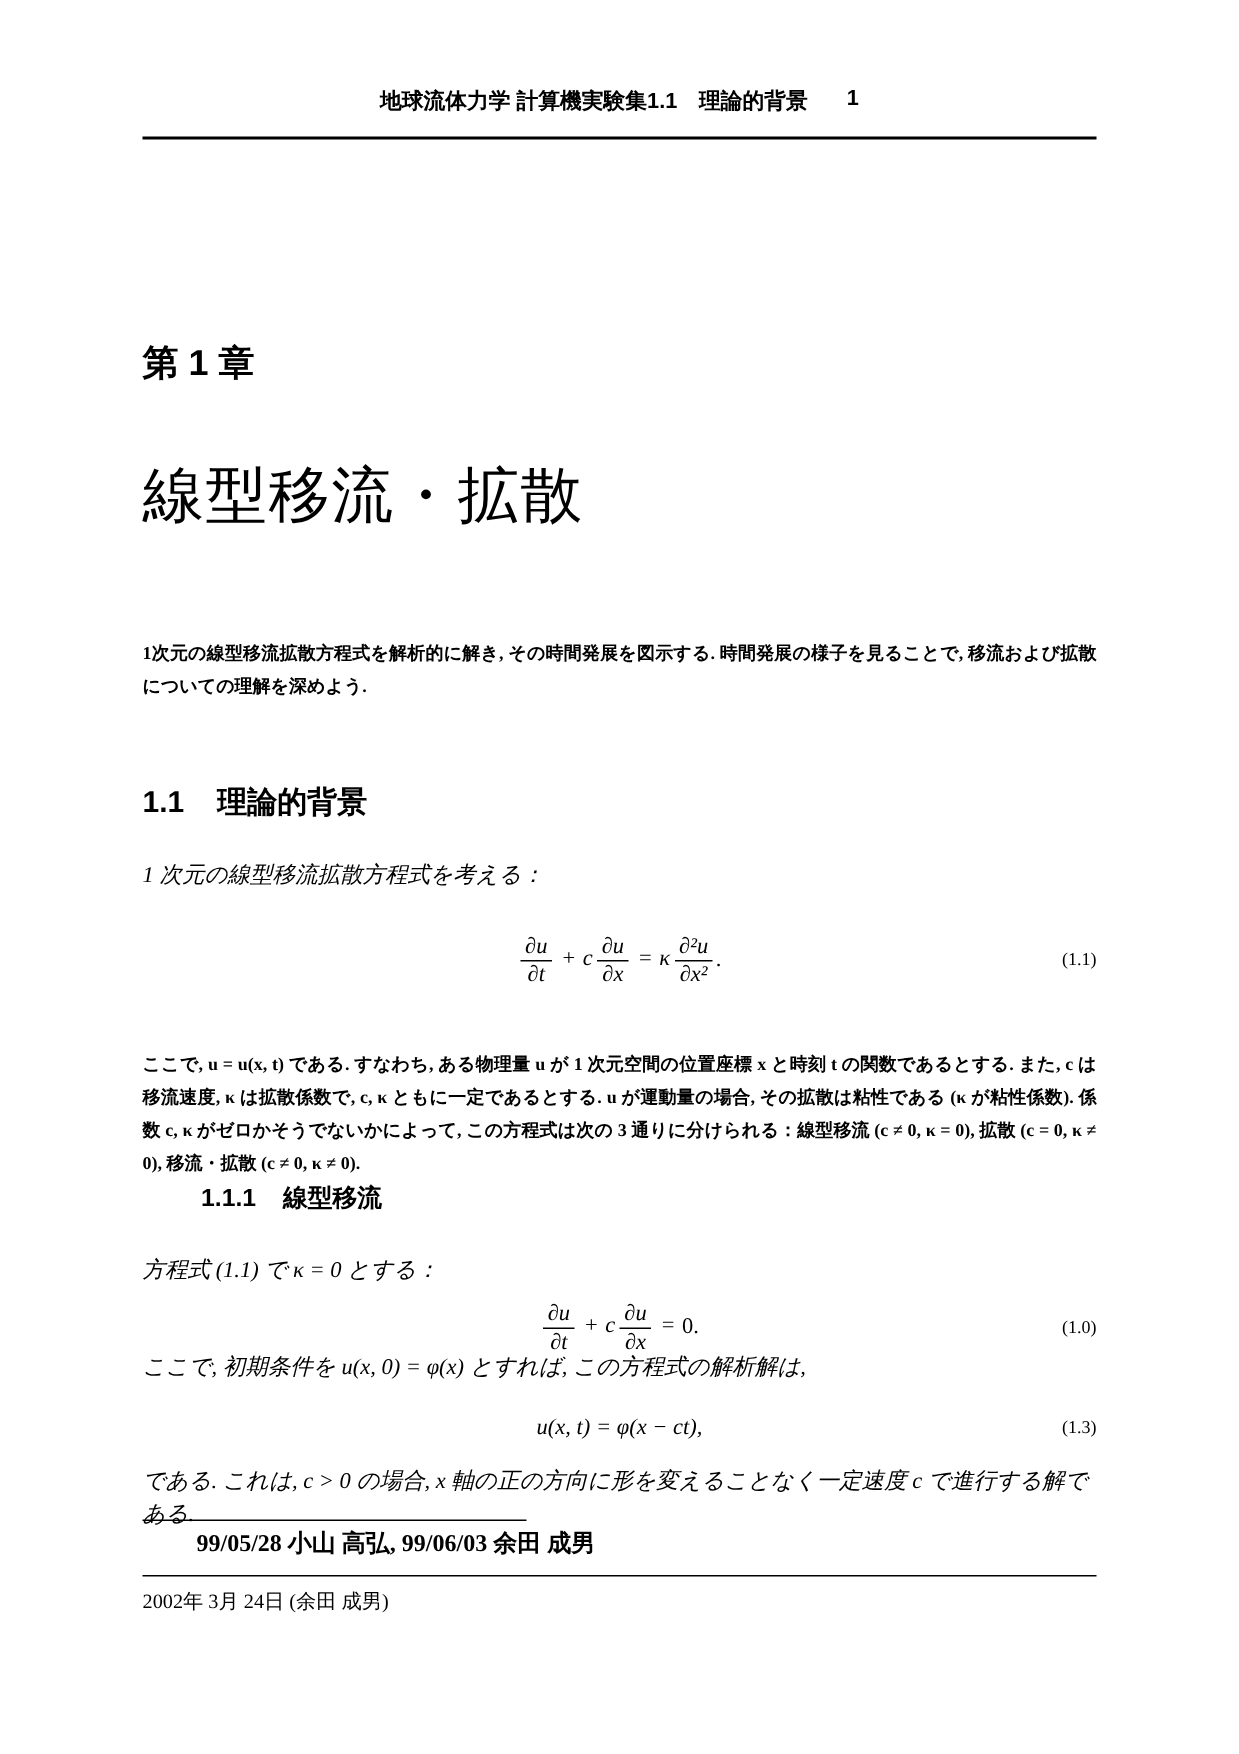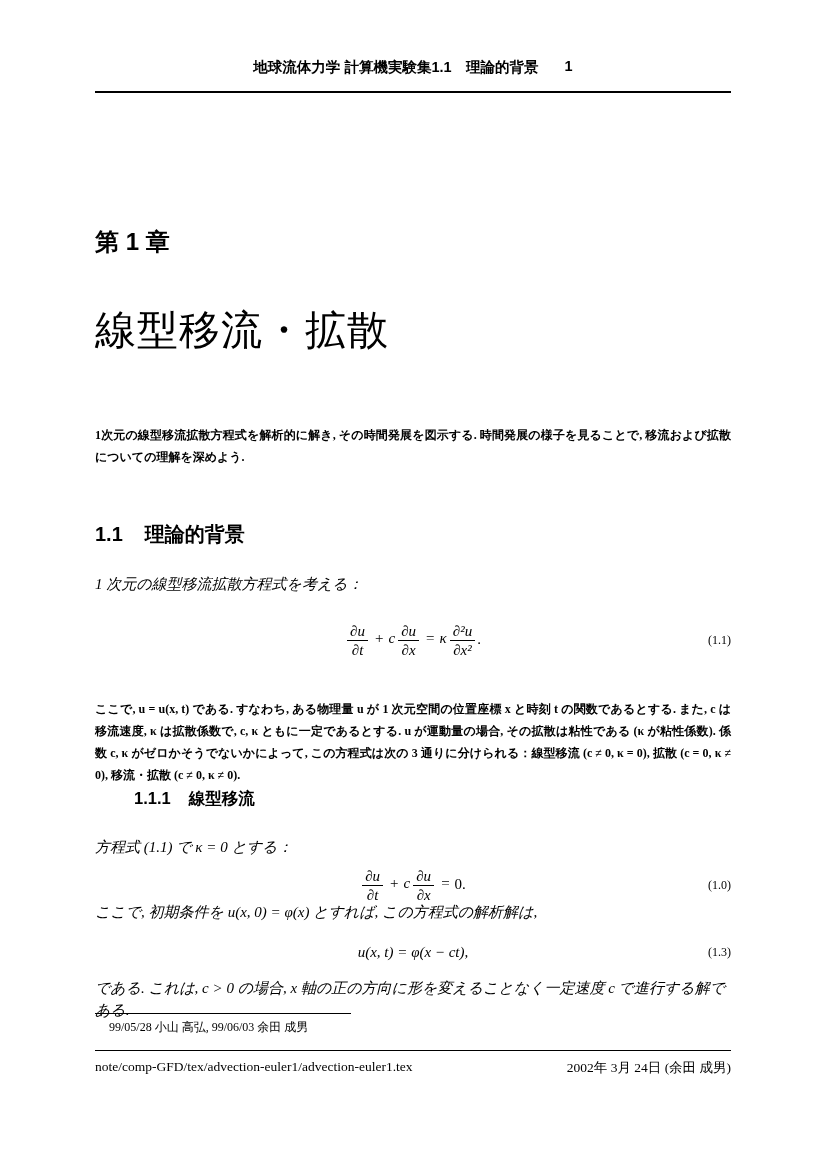--- a/index.html
+++ b/index.html
@@ -72,21 +72,21 @@
   }
   .frac { display:inline-block; text-align:center; vertical-align:middle; margin:0 2px; }
   .frac .num, .frac .den { display:block; line-height:1.2; padding:0 3px; }
   .frac .den { border-top:1px solid #000; }
   .op { margin:0 5px; font-style:normal; }
   .coef { font-style:italic; margin-right:1px; }
   .tail { font-style:normal; }
 
   
   .footnote-rule { top:1013px; left:95px; width:256px; border-top:1px solid #000; height:0; }
-  .footnote-text { top:1019px; left:109px; font-size:12px; }
+  .footnote-text { top:1019px; left:131px; font-size:16px;font-weight:bold; }
 
   
   .page-footer {
     top:1050px; left:95px; width:636px;
     border-top:1px solid #000; padding-top:8px;
     display:flex; justify-content:space-between;
     font-size:13.5px;
   }
 </style>
 </head>
@@ -139,15 +139,14 @@
   <span class="math">u(x, t) = φ(x − ct),</span>
   <span class="eq-label">(1.3)</span>
 </div>
 
 <div class="abs para-single" style="top:977px;">である. これは, c &gt; 0 の場合, x 軸の正の方向に形を変えることなく一定速度 c で進行する解である.</div>
 
 <div class="abs footnote-rule"></div>
 <div class="abs footnote-text">99/05/28 小山 高弘, 99/06/03 余田 成男</div>
 
 <div class="abs page-footer">
-  <span>note/comp-GFD/tex/advection-euler1/advection-euler1.tex</span>
   <span>2002年 3月 24日 (余田 成男)</span>
 </div>
 
 </body></html>

